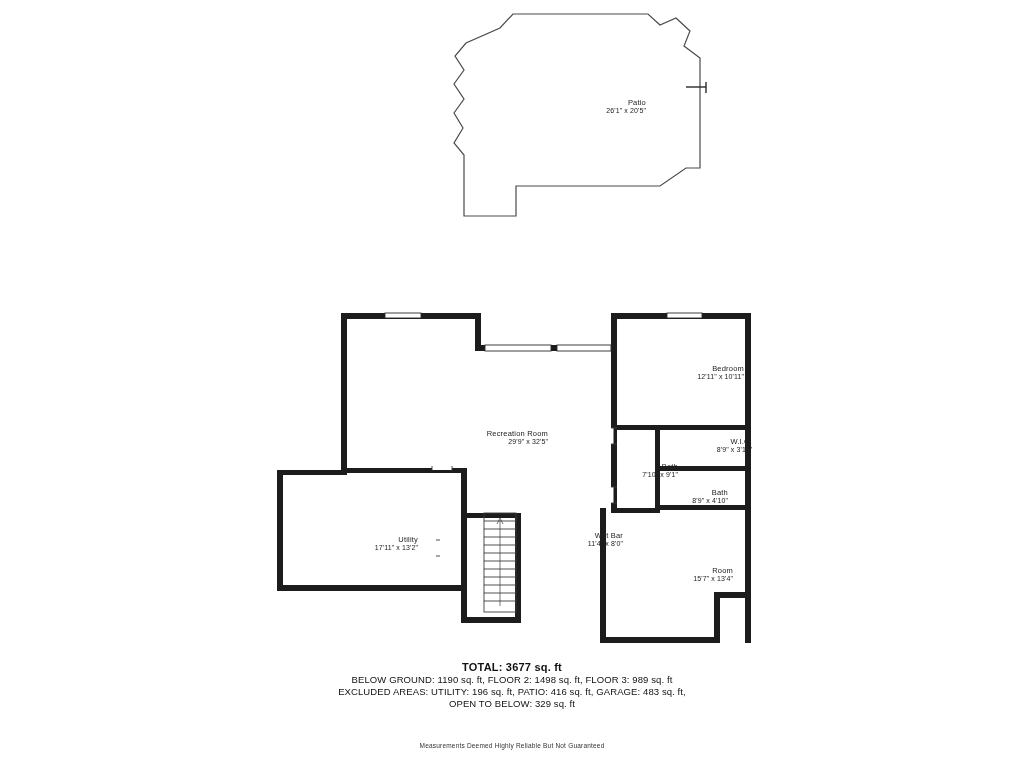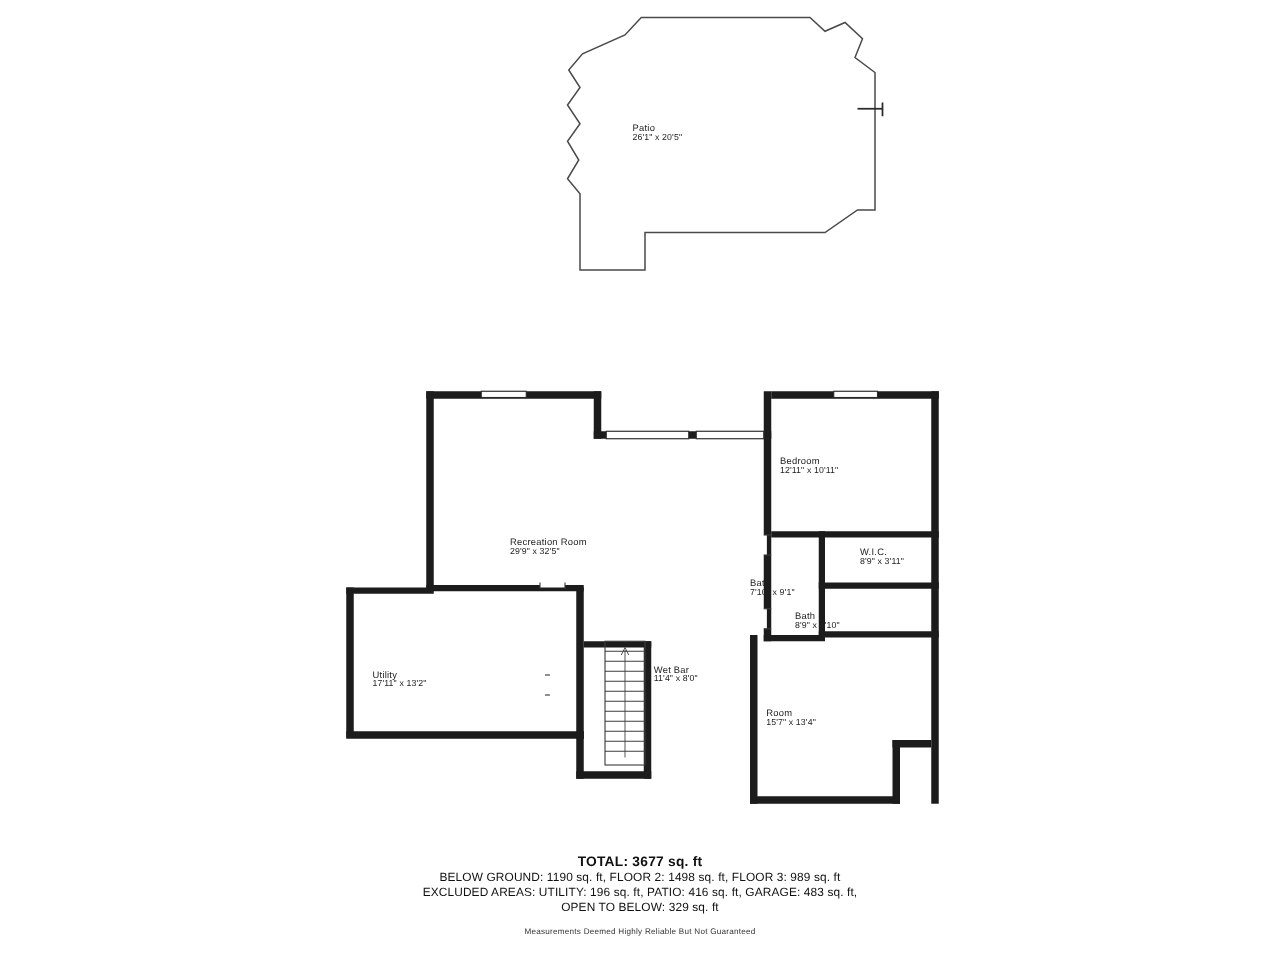--- a/index.html
+++ b/index.html
@@ -16,21 +16,21 @@
     overflow: hidden;
   }
   #stage {
     position: absolute;
     left: 0; top: 0;
     width: 1024px;
     height: 768px;
   }
   .room-label {
     position: absolute;
-    text-align: left;
+    text-align: right;
     line-height: 1.25;
     color: #222;
     white-space: nowrap;
   }
   .room-label .name {
     font-size: 7.5px;
     letter-spacing: 0.2px;
     display: block;
   }
   .room-label .dims {
@@ -42,21 +42,20 @@
     position: absolute;
     left: 0;
     width: 1024px;
     text-align: center;
   }
   .summary .total {
     font-size: 11px;
     font-weight: bold;
     letter-spacing: 0.2px;
     color: #111;
-    margin-top: 23px;
   }
   .summary .line {
     font-size: 9.5px;
     letter-spacing: 0.1px;
     color: #111;
     margin-top: 1px;
   }
   .disclaimer {
     position: absolute;
     left: 0;
@@ -193,21 +192,21 @@
   <div class="room-label" style="left:408px; top:429px; width:140px;">
     <span class="name">Recreation Room</span>
     <span class="dims">29'9" x 32'5"</span>
   </div>
 
   <div class="room-label" style="left:624px; top:364px; width:120px;">
     <span class="name">Bedroom</span>
     <span class="dims">12'11" x 10'11"</span>
   </div>
 
-  <div class="room-label" style="left:688px; top:437px; width:100px;">
+  <div class="room-label" style="left:652px; top:437px; width:100px;">
     <span class="name">W.I.C.</span>
     <span class="dims">8'9" x 3'11"</span>
   </div>
 
   <div class="room-label" style="left:600px; top:462px; width:78px;">
     <span class="name">Bath</span>
     <span class="dims">7'10" x 9'1"</span>
   </div>
 
   <div class="room-label" style="left:636px; top:477px; width:92px;margin-top:11px;">

